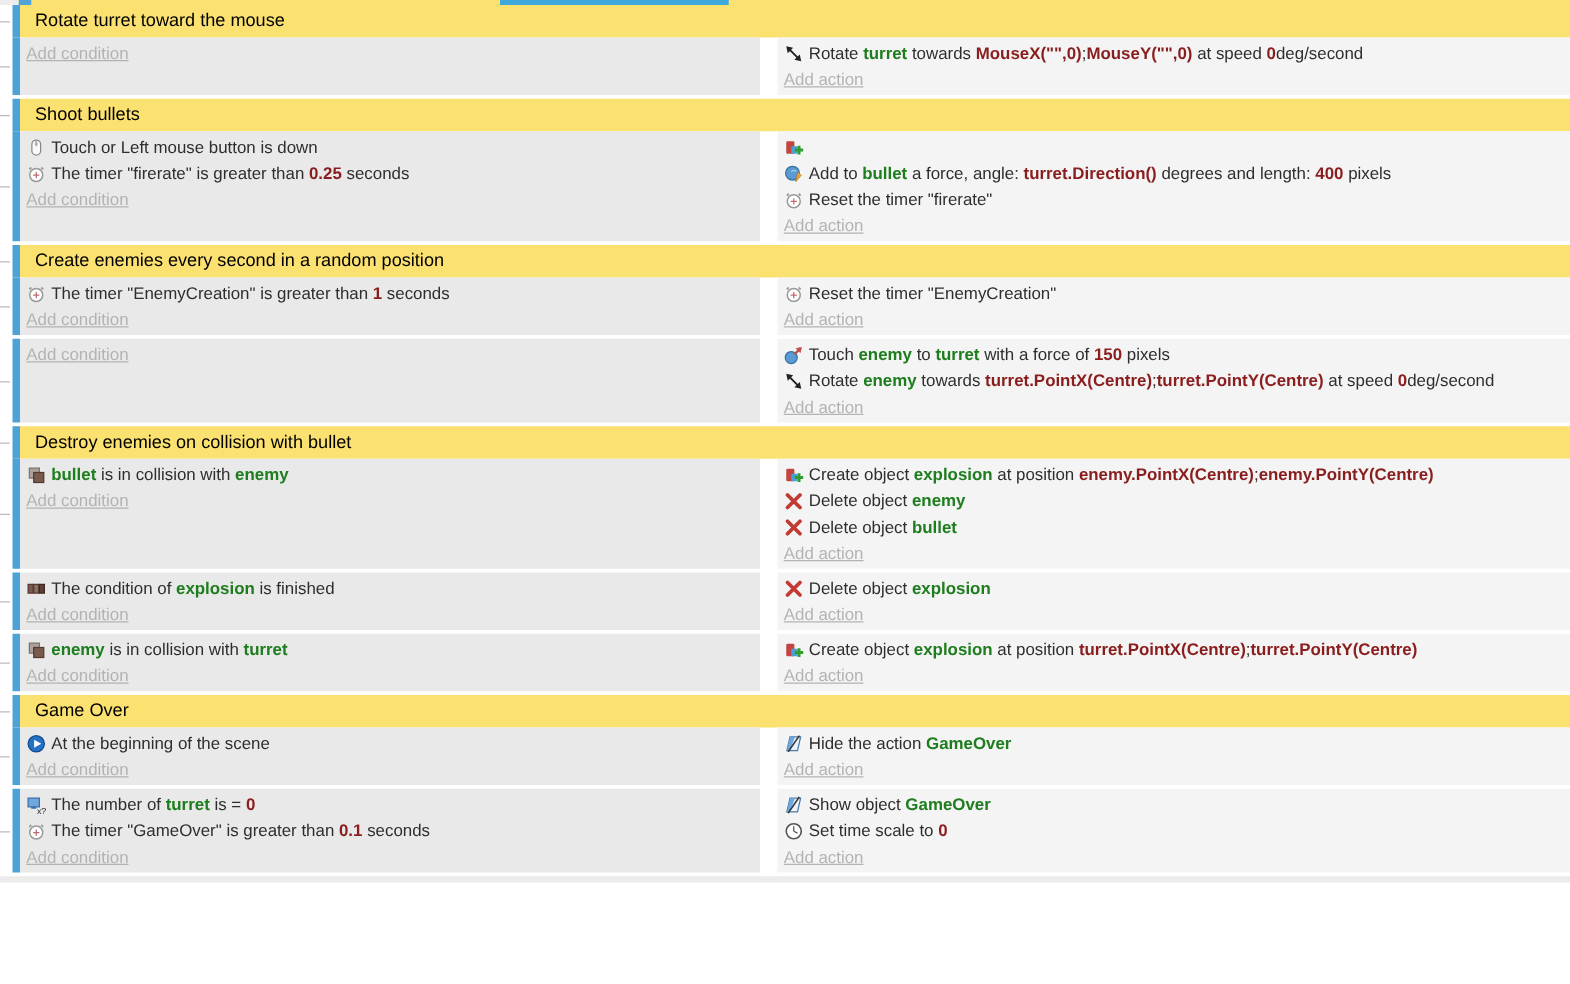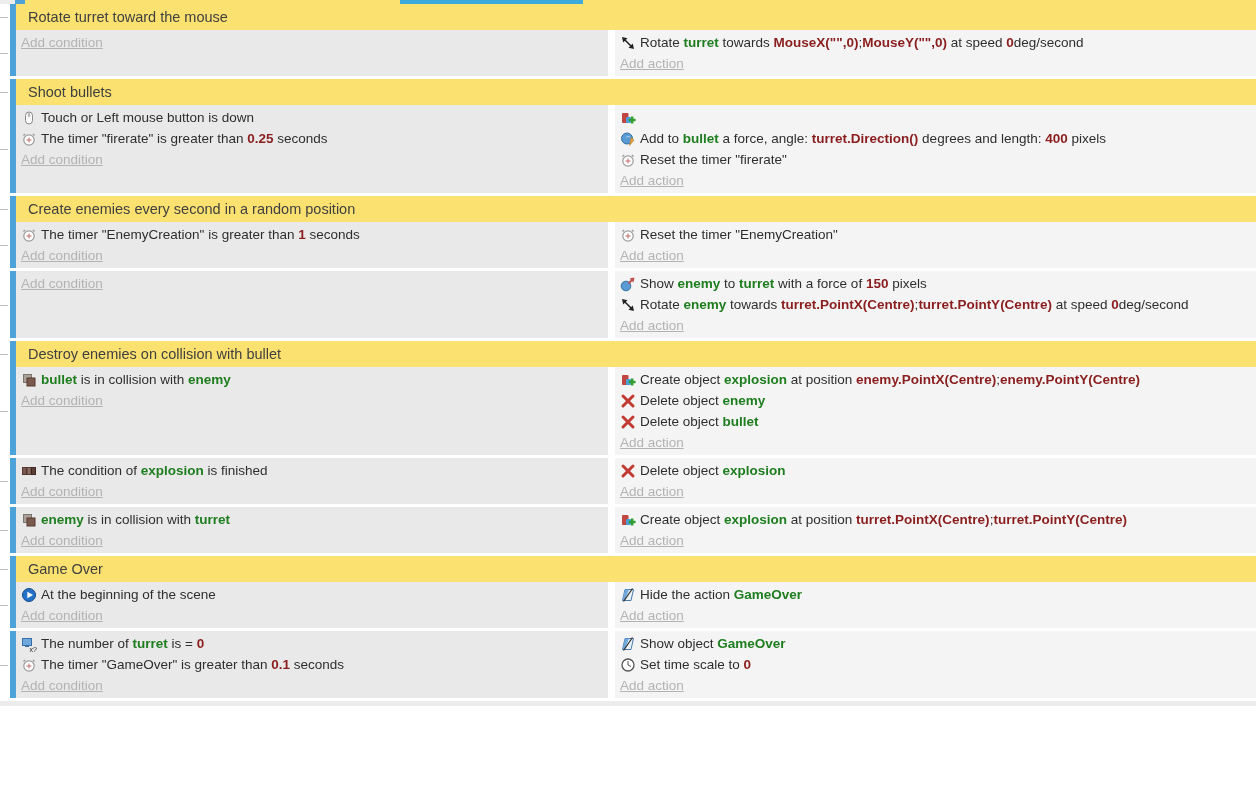--- a/index.html
+++ b/index.html
@@ -16,27 +16,27 @@
 
   #sheet{position:relative;}
   .block{position:relative;padding-left:16px;}
   .block.event{margin-bottom:3px;}
   .block.header{margin-bottom:0;}
   .tick{position:absolute;left:0;top:50%;width:8px;height:1px;background:#bdbdbd;}
   .handle{position:absolute;left:10px;top:0;bottom:0;width:6px;background:var(--blue,#4da3d8);}
 
   .hdr{
     background:var(--yellow,#fbe170);height:26px;display:flex;align-items:center;
-    padding:0 12px;font-size:14.5px;color:#404040;
+    padding:0 12px;font-size:14.5px;color:#000000;
   }
 
   .cols{display:flex;align-items:stretch;}
   .col{padding:2px 0 2px 0;}
   .col.cond{width:592px;background:var(--condbg,#e9e9e9);}
-  .col.act{flex:1;background:var(--actbg,#f4f4f4);margin-left:7px;}
+  .col.act{flex:1;background:var(--actbg,#f4f4f4);margin-left:14px;}
 
   .line{display:flex;align-items:center;height:21px;padding-left:5px;font-size:13.5px;color:#2e2e2e;}
   .icon{width:16px;height:16px;flex:0 0 16px;margin-right:4px;display:inline-flex;align-items:center;justify-content:center;}
   .icon svg{width:16px;height:16px;display:block;}
   .txt{white-space:pre;}
   .seg-t{color:#2e2e2e;}
   .seg-o{color:var(--green,#1e7d1e);font-weight:bold;}
   .seg-e{color:var(--maroon,#8a1d1d);font-weight:bold;}
   .ghost{height:21px;display:flex;align-items:center;padding-left:5px;font-size:13.5px;color:#b3b3b3;cursor:pointer;text-decoration:underline;}
 
@@ -206,21 +206,21 @@
         </div>
         <div class="col act">
           <div class="line">
             <span class="icon">
               <svg viewBox="0 0 16 16">
                 <circle cx="6" cy="10" r="4.8" fill="#5b9bd5" stroke="#35729f"></circle>
                 <line x1="8.5" y1="7.5" x2="13.5" y2="2.5" stroke="#c0504d" stroke-width="1.8"></line>
                 <polygon points="14.5,1.5 9.5,2.6 13.4,6.5" fill="#c0504d"></polygon>
               </svg>
             </span>
-            <span class="txt"><span class="seg-t">Show </span><span class="seg-o">enemy</span><span class="seg-t"> to </span><span class="seg-o">turret</span><span class="seg-t"> with a force of </span><span class="seg-e">150</span><span class="seg-t"> pixels</span></span>
+            <span class="txt"><span class="seg-t">Touch </span><span class="seg-o">enemy</span><span class="seg-t"> to </span><span class="seg-o">turret</span><span class="seg-t"> with a force of </span><span class="seg-e">150</span><span class="seg-t"> pixels</span></span>
           </div>
           <div class="line">
             <span class="icon">
               <svg viewBox="0 0 16 16">
                 <line x1="3.5" y1="3.5" x2="12.5" y2="12.5" stroke="#222" stroke-width="1.5"></line>
                 <polygon points="2,2 7.5,3.2 3.2,7.5" fill="#222"></polygon>
                 <polygon points="14,14 8.5,12.8 12.8,8.5" fill="#222"></polygon>
               </svg>
             </span>
             <span class="txt"><span class="seg-t">Rotate </span><span class="seg-o">enemy</span><span class="seg-t"> towards </span><span class="seg-e">turret.PointX(Centre)</span><span class="seg-t">;</span><span class="seg-e">turret.PointY(Centre)</span><span class="seg-t"> at speed </span><span class="seg-e">0</span><span class="seg-t">deg/second</span></span>

